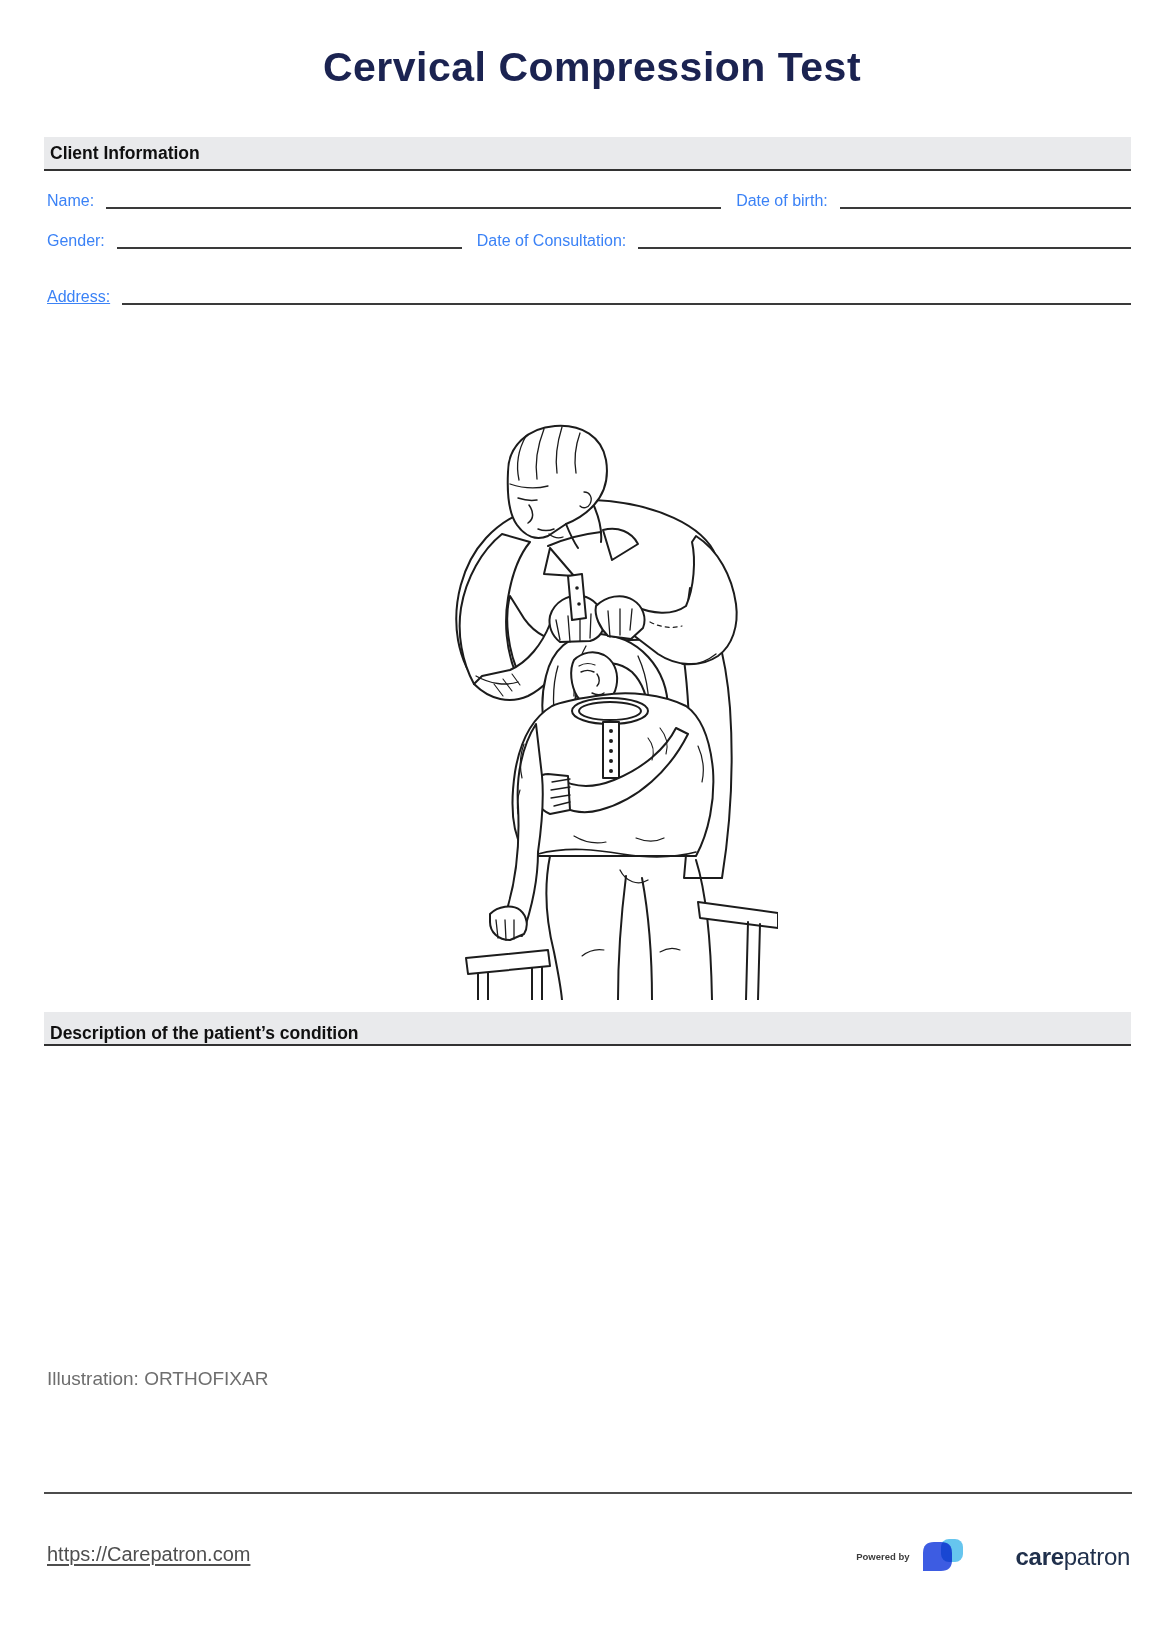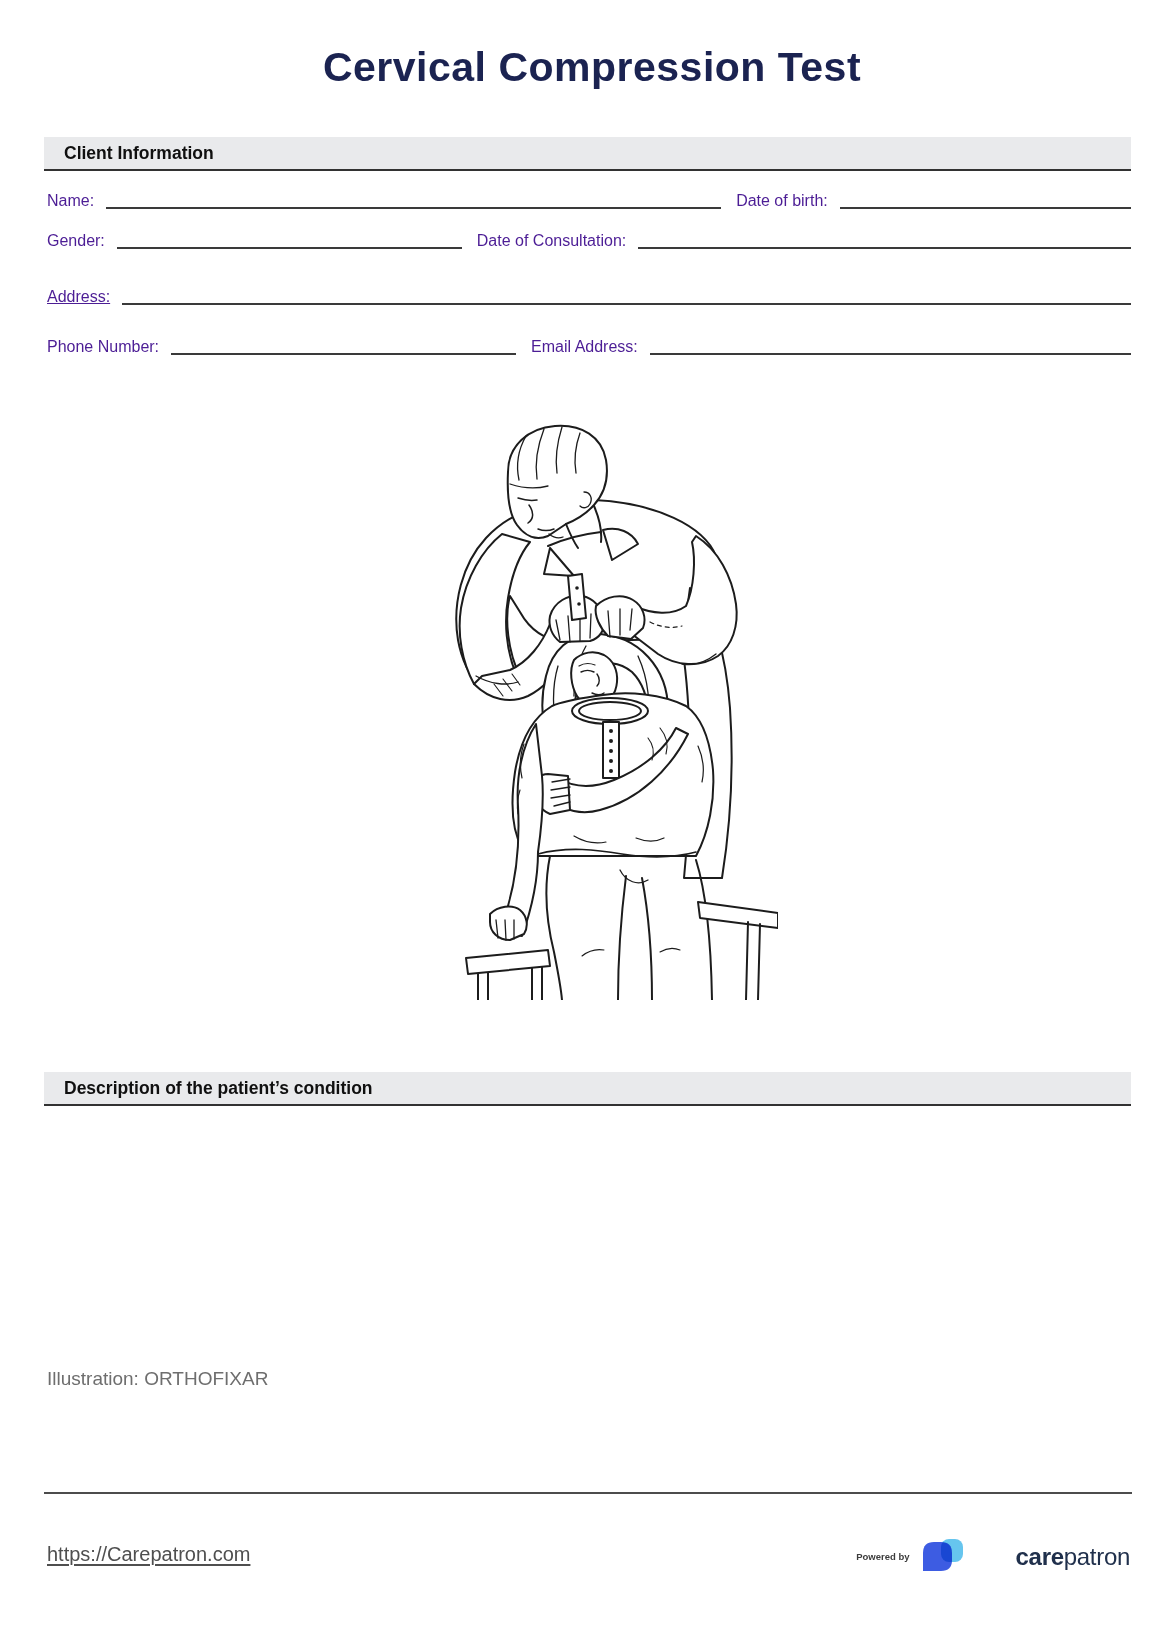--- a/index.html
+++ b/index.html
@@ -24,36 +24,36 @@
   }
   .section-bar{
     position:absolute;
     left:44px;
     width:1087px;
     height:34px;
     background:#e9eaec;
     border-bottom:2px solid #323232;
     display:flex;
     align-items:center;
-    padding-left:20px;
+    padding-left:6px;
     box-sizing:border-box;
     font-size:17.5px;
     font-weight:bold;
     color:#101010;
   }
   .bar-client{top:137px;}
-  .bar-desc{top:1072px;}
+  .bar-desc{top:1012px;align-items:flex-end;}
   .field-row{
     position:absolute;
     left:47px; right:45px;
     height:22px;
     display:flex;
     align-items:flex-end;
     font-size:16px;
-    color:#4c1d95;
+    color:#3b82f6;
   }
   .row1{top:188px;}
   .row2{top:228px;}
   .row3{top:284px;text-decoration:underline;}
   .row4{top:334px;}
   .field-label{white-space:nowrap; line-height:1; padding-bottom:1px;}
   .fill-line{
     border-bottom:2px solid #3a3a3a;
     height:1px;
     margin-left:12px;
@@ -133,26 +133,20 @@
     <span class="fill-line w345 gap-after"></span>
     <span class="field-label">Date of Consultation:</span>
     <span class="fill-line grow"></span>
   </div>
 
   <div class="field-row row3">
     <span class="field-label">Address:</span>
     <span class="fill-line grow"></span>
   </div>
 
-  <div class="field-row row4">
-    <span class="field-label">Phone Number:</span>
-    <span class="fill-line w345 gap-after"></span>
-    <span class="field-label">Email Address:</span>
-    <span class="fill-line grow"></span>
-  </div>
 
   <div class="illustration-wrap">
     <svg width="380" height="592" viewBox="0 0 380 592">
       <g stroke="#1c1c1c" stroke-width="2" fill="#ffffff" stroke-linecap="round" stroke-linejoin="round">
 
         <path d="M196,92 C150,90 112,104 88,130 C64,156 54,196 60,232 C64,254 72,268 82,278 L122,268 C110,244 106,210 112,188 L122,204 C132,222 148,232 166,234 L302,230 C318,204 326,172 318,148 C306,118 258,95 196,92 Z"></path>
 
         <path d="M292,180 C316,200 328,248 332,300 C336,360 332,420 324,470 L286,470 C294,390 294,300 284,238 Z"></path>
 
         <path d="M298,128 C320,142 334,168 338,196 C341,218 334,238 320,248 C302,260 278,258 260,246 L226,220 L236,198 C254,206 274,208 288,198 C296,180 298,152 294,134 Z"></path>

